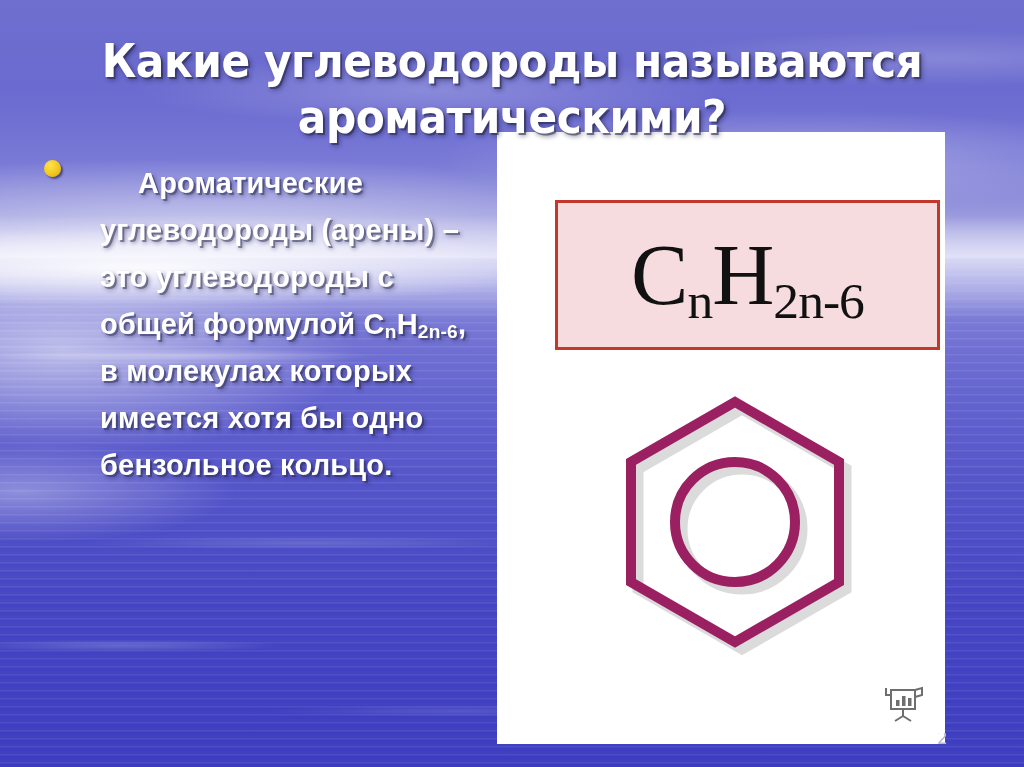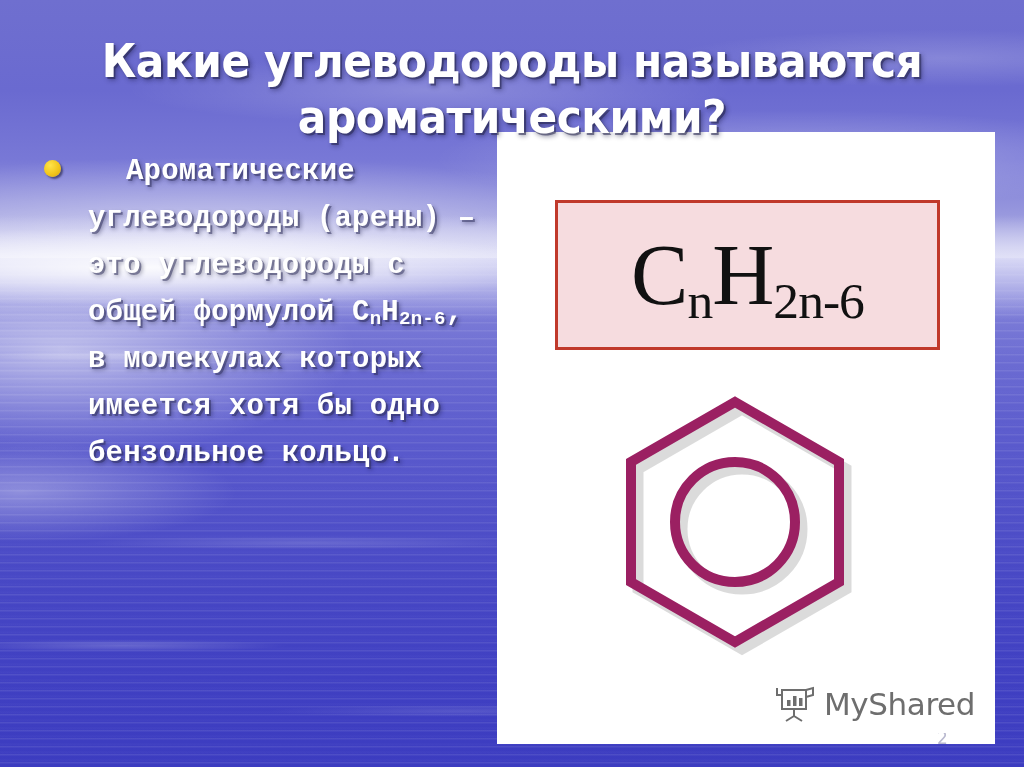--- a/index.html
+++ b/index.html
@@ -121,45 +121,45 @@
     position: absolute;
     left: 14px;
     top: 12px;
     width: 17px;
     height: 17px;
     border-radius: 50%;
     background: radial-gradient(circle at 36% 32%, #ffe44a 0%, #f2c61c 55%, #d7a70c 100%);
     box-shadow: 2px 2px 2px rgba(20,20,50,0.55);
   }
   .body-text {
-    margin: 0;
+    margin: 12px;
     padding: 0 0 0 58px;
     color: #ffffff;
-    font-family: Liberation Mono, monospace;
+    font-family: Liberation Sans, sans-serif;
     font-weight: bold;
     font-size: 29px;
     line-height: 47px;
     letter-spacing: 0.2px;
     text-shadow:
       2px 2px 0 rgba(45,45,90,0.5),
       3px 3px 4px rgba(20,20,60,0.40);
     text-indent: 38px;
   }
   .body-text sub {
     font-size: 0.66em;
     vertical-align: -0.22em;
     line-height: 0;
   }
 
   
   .panel {
     position: absolute;
     left: 497px;
     top: 132px;
-    width: 498px;
+    width: 448px;
     height: 612px;
     background: #ffffff;
     z-index: 4;
   }
 
   
   .formula-box {
     position: absolute;
     left: 58px;
     top: 68px;
@@ -269,18 +269,17 @@
     <div class="watermark">
       <svg width="40" height="36" viewBox="0 0 40 36" xmlns="http://www.w3.org/2000/svg">
         <rect x="6" y="4" width="24" height="19" fill="none" stroke="#6e6e6e" stroke-width="2"></rect>
         <rect x="11" y="14" width="3.5" height="6" fill="#6e6e6e"></rect>
         <rect x="17" y="10" width="3.5" height="10" fill="#6e6e6e"></rect>
         <rect x="23" y="12" width="3.5" height="8" fill="#6e6e6e"></rect>
         <path d="M6 9 L1 9 L1 2" fill="none" stroke="#6e6e6e" stroke-width="2"></path>
         <path d="M30 4 L37 2 L37 9 L30 11" fill="none" stroke="#6e6e6e" stroke-width="2"></path>
         <path d="M18 23 L18 30 M18 30 L10 35 M18 30 L26 35" fill="none" stroke="#6e6e6e" stroke-width="2"></path>
       </svg>
-      <span class="watermark-text">MyShared</span>
     </div>
 
   </div>
 
 </div>
 
 </body></html>

